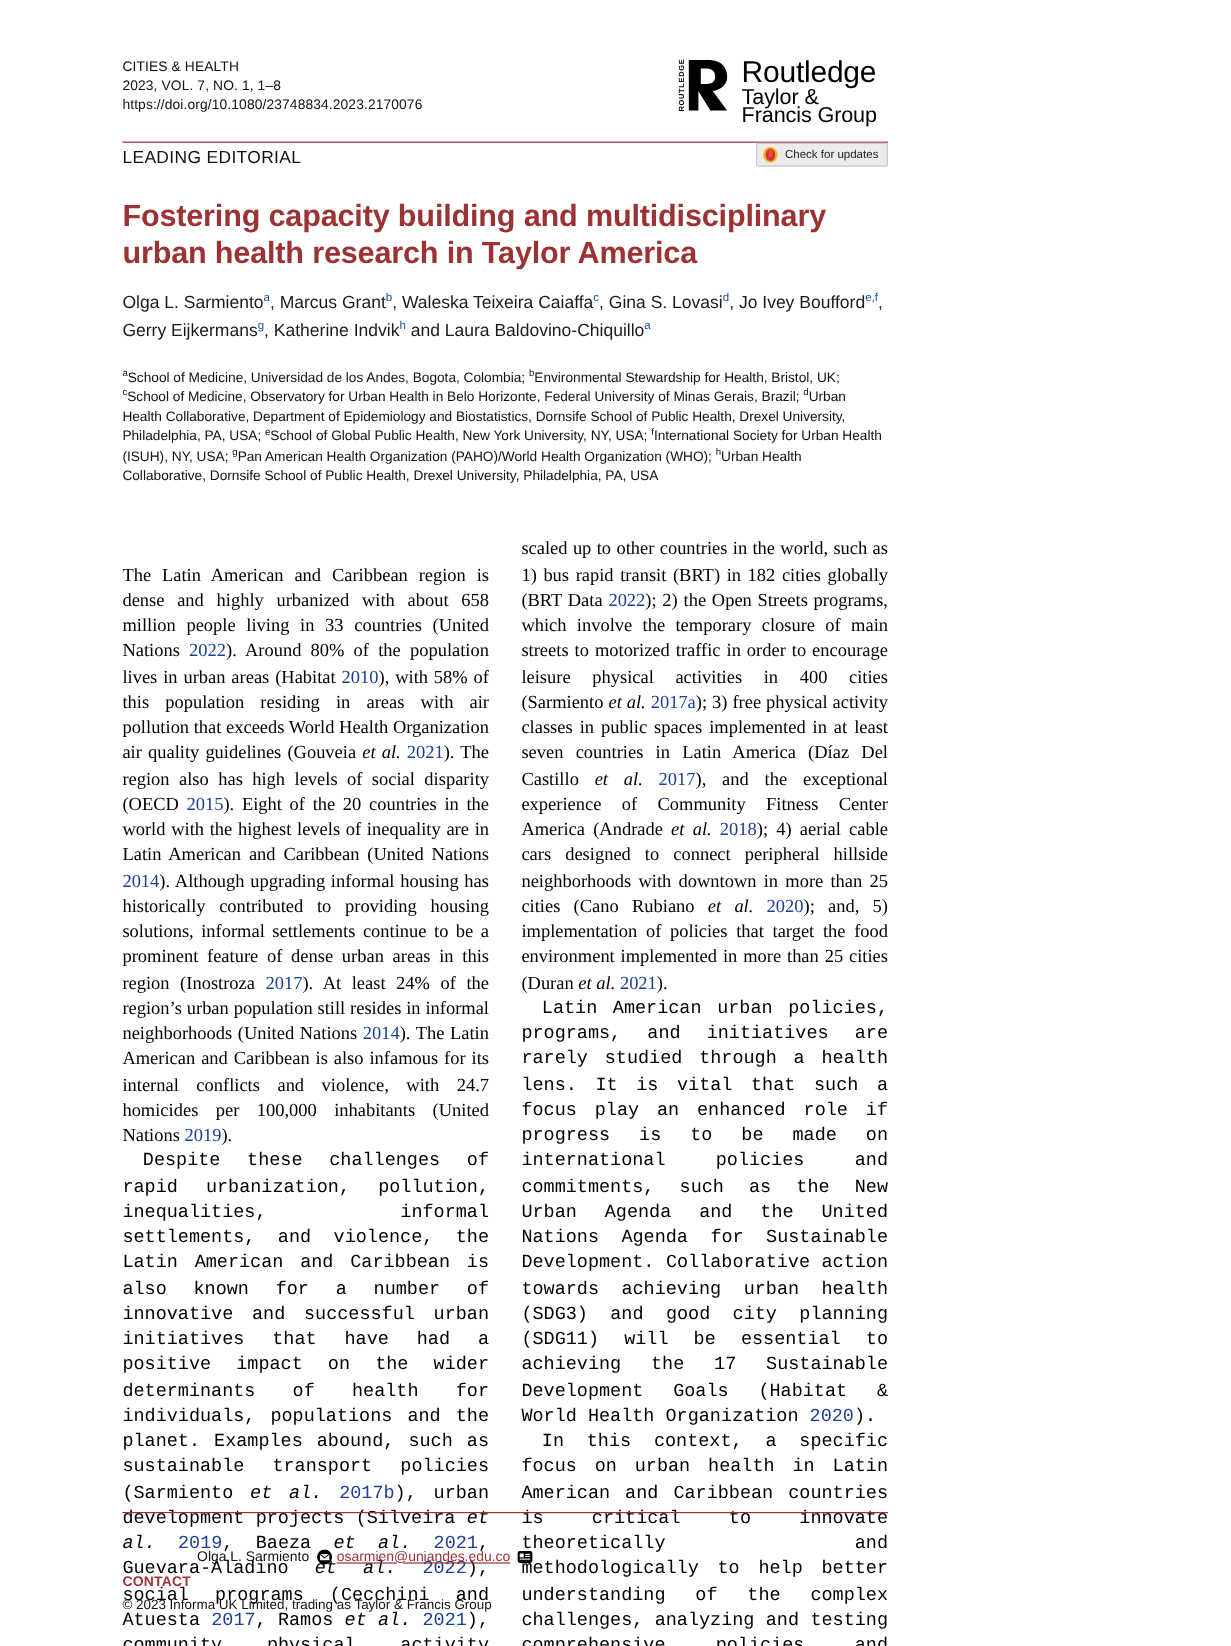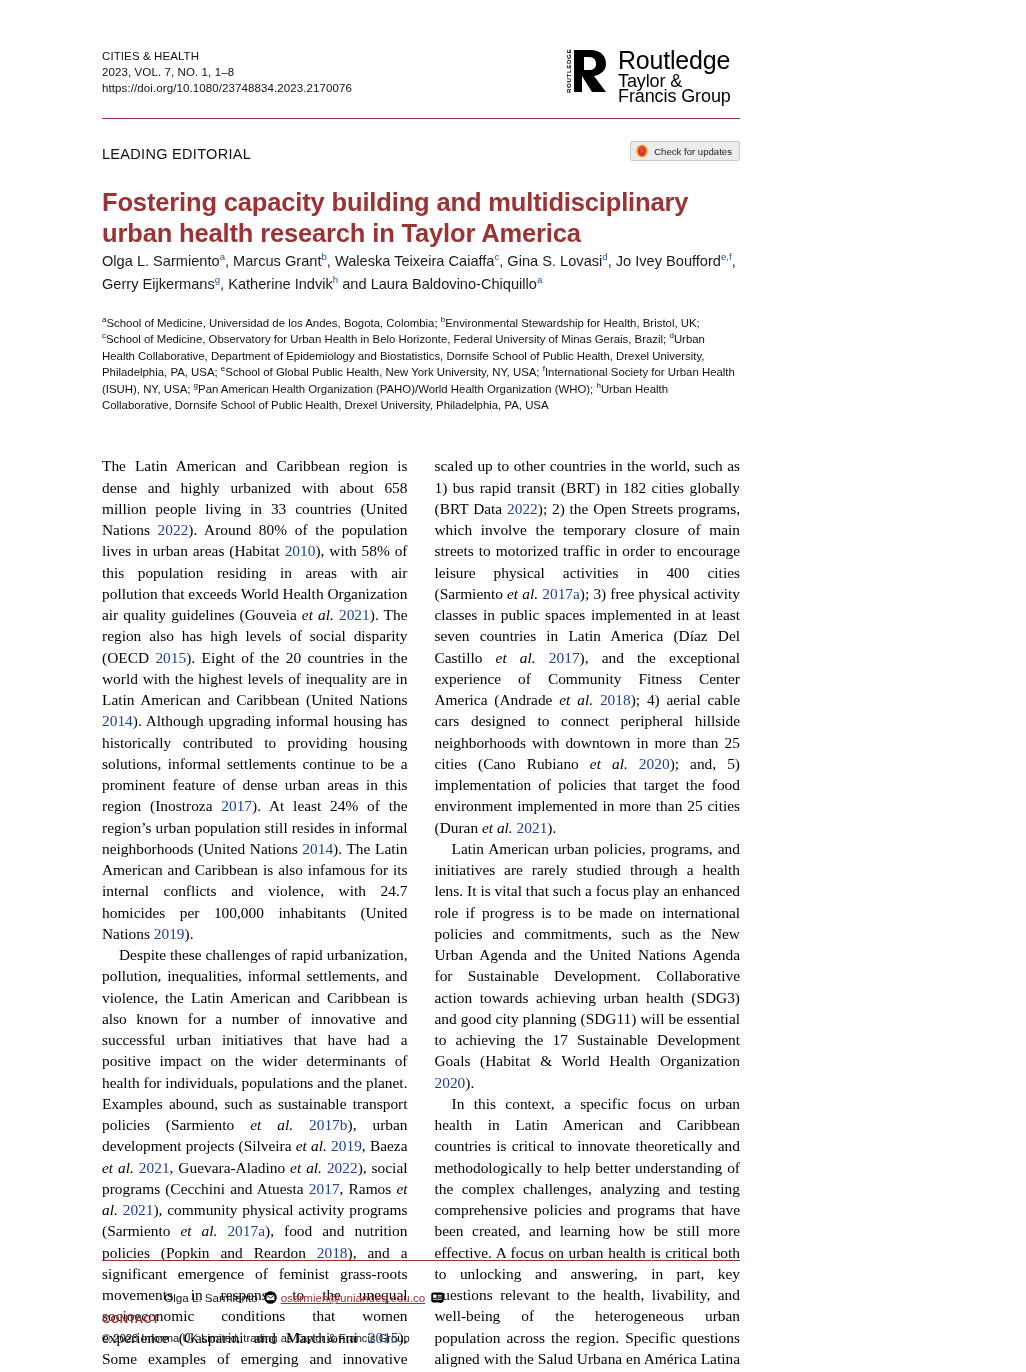--- a/index.html
+++ b/index.html
@@ -87,21 +87,21 @@
     border: 0;
     border-top: 1.6px solid #9b3234;
     margin: 8px 0 0 0;
     width: 100%;
   }
 
   
   .section-row {
     position: relative;
     height: 34px;
-    margin-top: 24px;
+    margin-top: 2px;
   }
   .section-label {
     font-size: 14.5px;
     letter-spacing: 0.3px;
     color: #111;
     padding-top: 3px;
   }
   .crossmark {
     position: absolute;
     right: 0;
@@ -129,21 +129,21 @@
     letter-spacing: -0.15px;
     margin: 10px 0 0 0;
     max-width: 790px;
   }
 
   
   .authors {
     font-size: 14.6px;
     line-height: 22.5px;
     color: #1a1a1a;
-    margin-top: 1px;
+    margin-top: 15px;
     max-width: 800px;
   }
   .authors sup {
     color: #1c4f9c;
     font-size: 9.6px;
     vertical-align: super;
     line-height: 0;
   }
 
   
@@ -174,20 +174,21 @@
     line-height: 21.25px;
     text-align: justify;
     color: #000;
     hyphens: manual;
   }
   .col p {
     margin: 0;
   }
   .col p + p {
     text-indent: 17px;
+    font-family: Liberation Mono, monospace;
   }
   .cite {
     color: #1c3f94;
   }
   .it { font-style: italic; }
 
   
   .footer {
     position: absolute;
     left: 102px;

